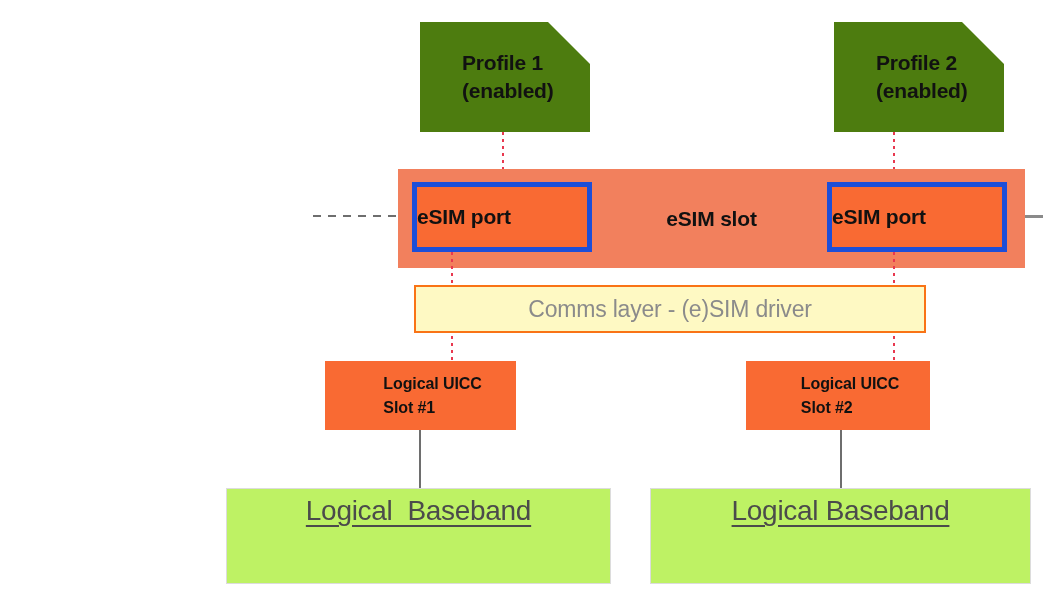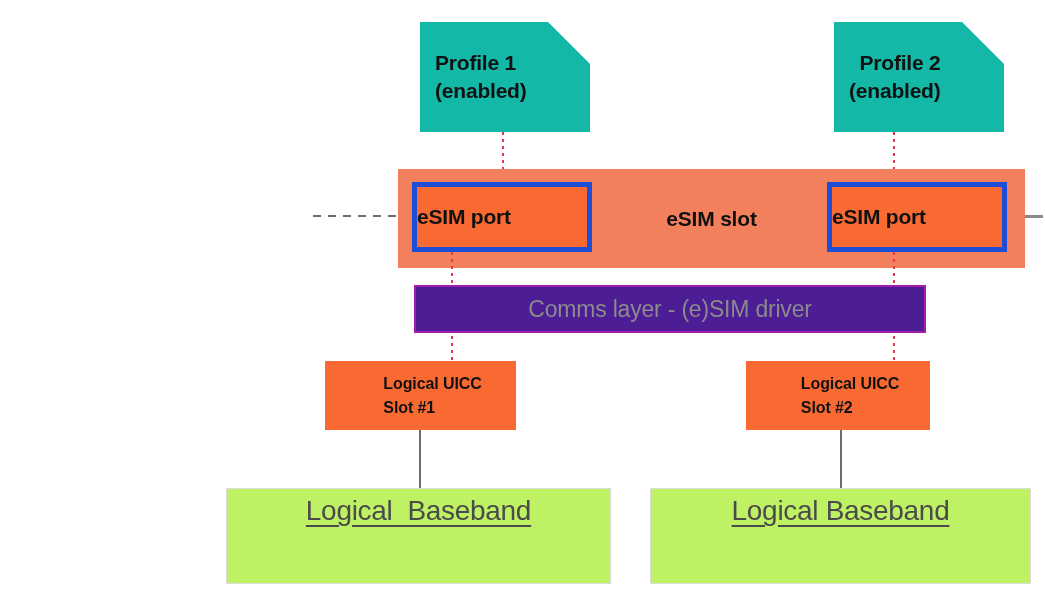--- a/index.html
+++ b/index.html
@@ -19,24 +19,24 @@
   }
   .node {
     position: absolute;
     box-sizing: border-box;
     display: flex;
     align-items: center;
   }
 
   
   .profile {
-    background: #14b8a6;
+    background: #4d7c0f;
     -webkit-clip-path: polygon(0 0, calc(100% - 42px) 0, 100% 42px, 100% 100%, 0 100%);
     clip-path: polygon(0 0, calc(100% - 42px) 0, 100% 42px, 100% 100%, 0 100%);
-    padding-left: 15px;
+    padding-left: 42px;
     font-weight: bold;
     font-size: 21px;
     line-height: 1.35;
     color: #111111;
     letter-spacing: -0.2px;
   }
   .profile .ptext { white-space: pre-line; }
 
   
   .slot {
@@ -70,22 +70,22 @@
     background: #efefef;
     padding-left: 26px;
     font-weight: bold;
     font-size: 17px;
     color: #111111;
     letter-spacing: -0.1px;
   }
 
   
   .comms {
-    background: #4c1d95;
-    border: 2px solid #a21caf;
+    background: #fef9c3;
+    border: 2px solid #f97316;
     justify-content: center;
     font-size: 23px;
     color: #8b8b8b;
     letter-spacing: -0.2px;
   }
 
   
   .uicc {
     background: #f96a33;
     padding-left: 24px;
@@ -140,21 +140,21 @@
 </head>
 <body>
 
 <div id="diagram">
 
   <div class="node profile" style="left:420px; top:22px; width:170px; height:110px;">
     <span class="ptext">Profile 1
 (enabled)</span>
   </div>
 
-  <div class="node profile" style="left:834px; top:22px; width:170px; height:110px;text-align:right;">
+  <div class="node profile" style="left:834px; top:22px; width:170px; height:110px;">
     <span class="ptext">Profile 2
 (enabled)</span>
   </div>
 
   <div class="conn dotted-v" style="left:502px; top:132px; height:48px;"></div>
   <div class="conn dotted-v" style="left:893px; top:132px; height:48px;"></div>
 
   <div class="node slot" style="left:398px; top:169px; width:627px; height:99px;">
     <span class="slot-label">eSIM slot</span>
   </div>

